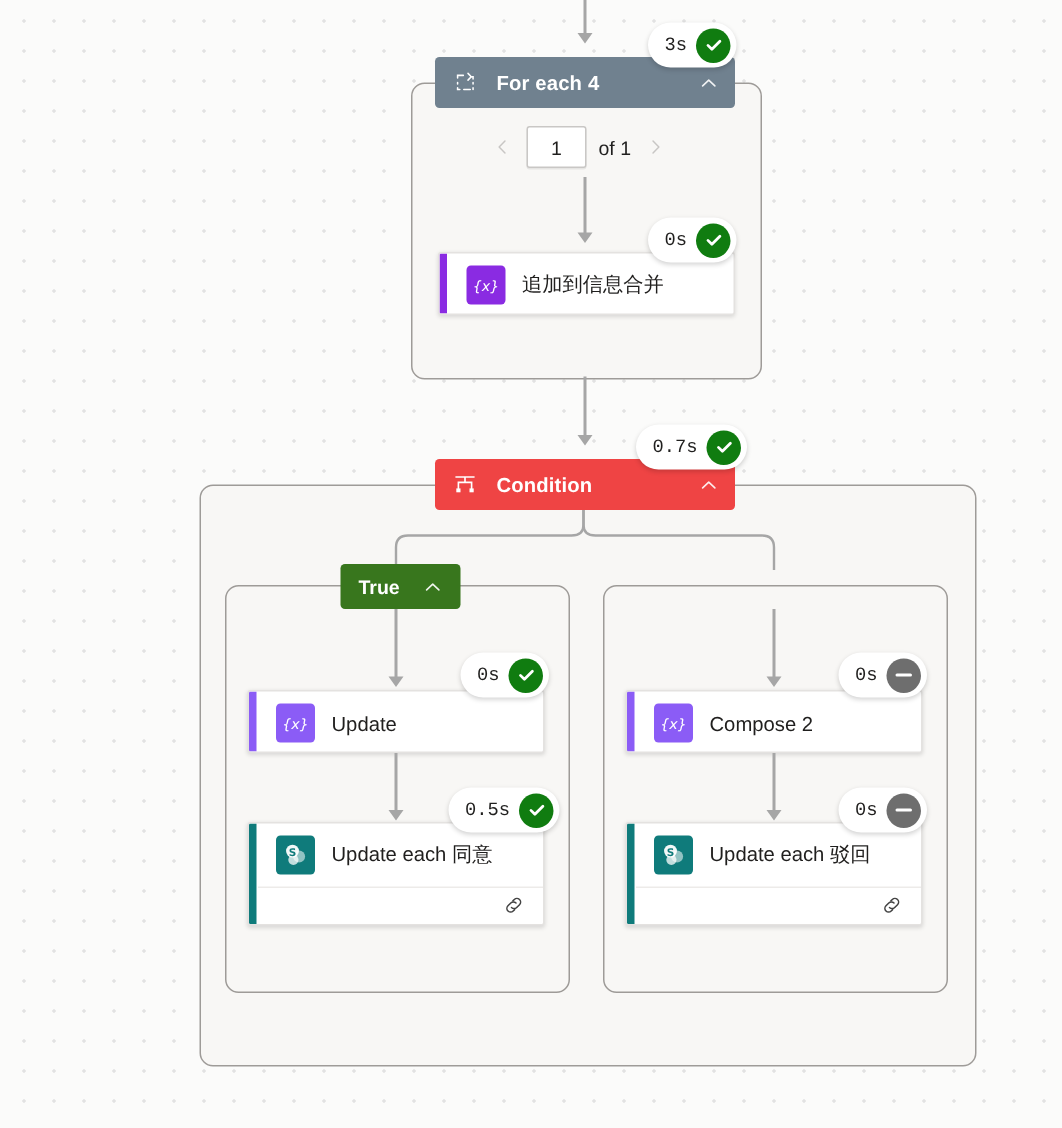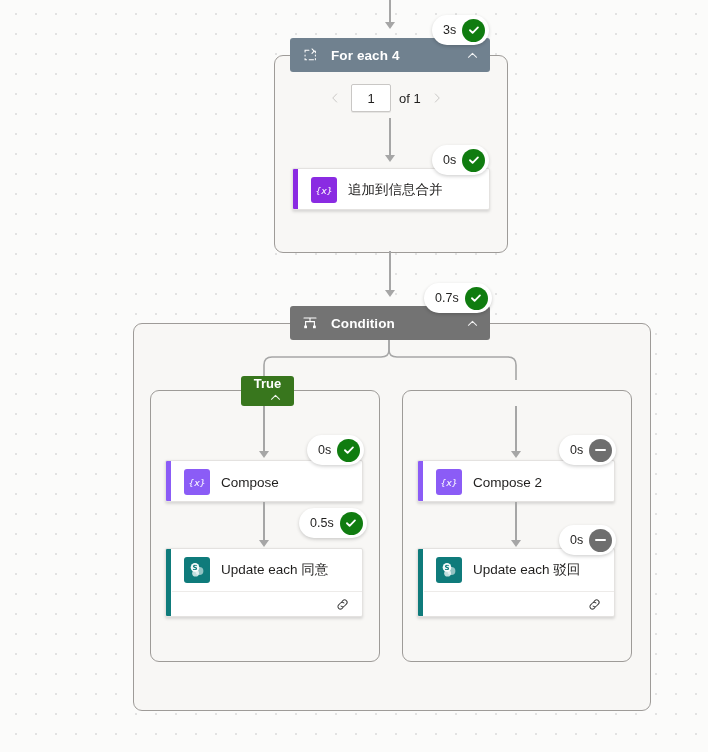--- a/index.html
+++ b/index.html
@@ -26,21 +26,21 @@
 
   
   .scope{position:absolute;border:1.6px solid #9e9b98;border-radius:9px;
     background:#f8f7f5;}
 
   
   .scope-head{position:absolute;display:flex;align-items:center;
     height:34px;border-radius:3px;color:#ffffff;
     box-sizing:border-box;padding:0 10px 0 11px;}
   .scope-head.foreach{background:#70818f;}
-  .scope-head.condition{background:#737373;}
+  .scope-head.condition{background:#ef4444;}
   .scope-head .hicon{width:18px;height:18px;flex:0 0 18px;display:flex;
     align-items:center;justify-content:center;margin-right:12px;}
   .scope-head .htitle{font-size:13.5px;font-weight:bold;letter-spacing:.1px;
     white-space:nowrap;flex:1 1 auto;}
   .scope-head .hchev{width:16px;height:16px;flex:0 0 16px;display:flex;
     align-items:center;justify-content:center;opacity:.9;margin-left:6px;}
 
   
   .branch-chip{position:absolute;display:flex;align-items:center;
     height:30px;border-radius:3px;color:#fff;padding:0 12px;box-sizing:border-box;}
@@ -72,21 +72,21 @@
     display:flex;align-items:center;justify-content:flex-end;padding-right:12px;}
   .compose-ico{background:#8b5cf6;}
   .compose-ico-dark{background:#8a2be2;}
   .sp-ico{background:#0f7b7b;}
 
   
   .badge{position:absolute;display:flex;align-items:center;
     background:#ffffff;border-radius:16px;height:30px;padding:0 4px 0 11px;
     box-shadow:0 1.4px 3.6px rgba(0,0,0,.18);}
   .badge .btime{font-size:12.5px;color:#201f1e;margin-right:6px;
-    font-family:Liberation Sans, sans-serif;white-space:nowrap;}
+    font-family:Liberation Mono, monospace;white-space:nowrap;}
   .badge .bdot{width:23px;height:23px;border-radius:50%;display:flex;
     align-items:center;justify-content:center;flex:0 0 23px;}
   .badge .bdot.ok{background:#107c10;}
   .badge .bdot.skip{background:#6e6e6e;}
   .badge .bdot .minus{width:11px;height:2.6px;background:#fff;border-radius:1px;}
 </style>
 </head>
 <body>
 
 <div id="canvas">
@@ -189,41 +189,41 @@
     </span>
   </div>
 
   <svg class="edge" style="left:0;top:0;width:708px;height:752px;">
     <path d="M389,340 L389,350 Q389,357 381,357 L272,357 Q264,357 264,365 L264,380"></path>
     <path d="M389,340 L389,350 Q389,357 397,357 L508,357 Q516,357 516,365 L516,380"></path>
   </svg>
 
   <div class="scope" style="left:150px;top:390px;width:228px;height:270px;"></div>
 
-  <div class="branch-chip true" style="left:241px;top:376px;flex-direction:column;">
+  <div class="branch-chip true" style="left:227px;top:376px;">
     <span class="blabel">True</span>
     <span class="bchev">
       <svg width="13" height="13" viewBox="0 0 16 16">
         <path d="M3 10.2L8 5.4l5 4.8" fill="none" stroke="#ffffff" stroke-width="1.3" stroke-linecap="round" stroke-linejoin="round"></path>
       </svg>
     </span>
   </div>
 
   <div class="conn conn-v" style="left:263px;top:406px;height:48px;"></div>
   <div class="arrowhead" style="left:259px;top:451px;"></div>
 
   <div class="card" style="left:165px;top:460px;width:198px;height:42px;">
     <div class="accent compose-ico"></div>
     <div class="crow">
       <span class="cicon compose-ico">
         <svg width="18" height="18" viewBox="0 0 20 20">
           <text x="10" y="14.5" text-anchor="middle" font-family="DejaVu Sans, sans-serif" font-size="10.5" font-style="italic" fill="#ffffff">{x}</text>
         </svg>
       </span>
-      <span class="ctitle">Compose</span>
+      <span class="ctitle">Update</span>
     </div>
   </div>
 
   <div class="badge" style="left:307px;top:435px;">
     <span class="btime">0s</span>
     <span class="bdot ok">
       <svg width="14" height="14" viewBox="0 0 16 16">
         <path d="M3.4 8.3l3.0 3.0 6.1-6.2" fill="none" stroke="#ffffff" stroke-width="2.1" stroke-linecap="round" stroke-linejoin="round"></path>
       </svg>
     </span>
@@ -248,21 +248,21 @@
     <div class="cfoot">
       <span>
         <svg width="15" height="15" viewBox="0 0 16 16">
           <path d="M6.4 9.6a2.6 2.6 0 0 0 3.7 0l2.0-2.0a2.6 2.6 0 0 0-3.7-3.7l-1.0 1.0" fill="none" stroke="#444444" stroke-width="1.1" stroke-linecap="round"></path>
           <path d="M9.6 6.4a2.6 2.6 0 0 0-3.7 0l-2.0 2.0a2.6 2.6 0 0 0 3.7 3.7l1.0-1.0" fill="none" stroke="#444444" stroke-width="1.1" stroke-linecap="round"></path>
         </svg>
       </span>
     </div>
   </div>
 
-  <div class="badge" style="left:299px;top:508px;">
+  <div class="badge" style="left:299px;top:525px;">
     <span class="btime">0.5s</span>
     <span class="bdot ok">
       <svg width="14" height="14" viewBox="0 0 16 16">
         <path d="M3.4 8.3l3.0 3.0 6.1-6.2" fill="none" stroke="#ffffff" stroke-width="2.1" stroke-linecap="round" stroke-linejoin="round"></path>
       </svg>
     </span>
   </div>
 
   <div class="scope" style="left:402px;top:390px;width:228px;height:270px;"></div>
 

